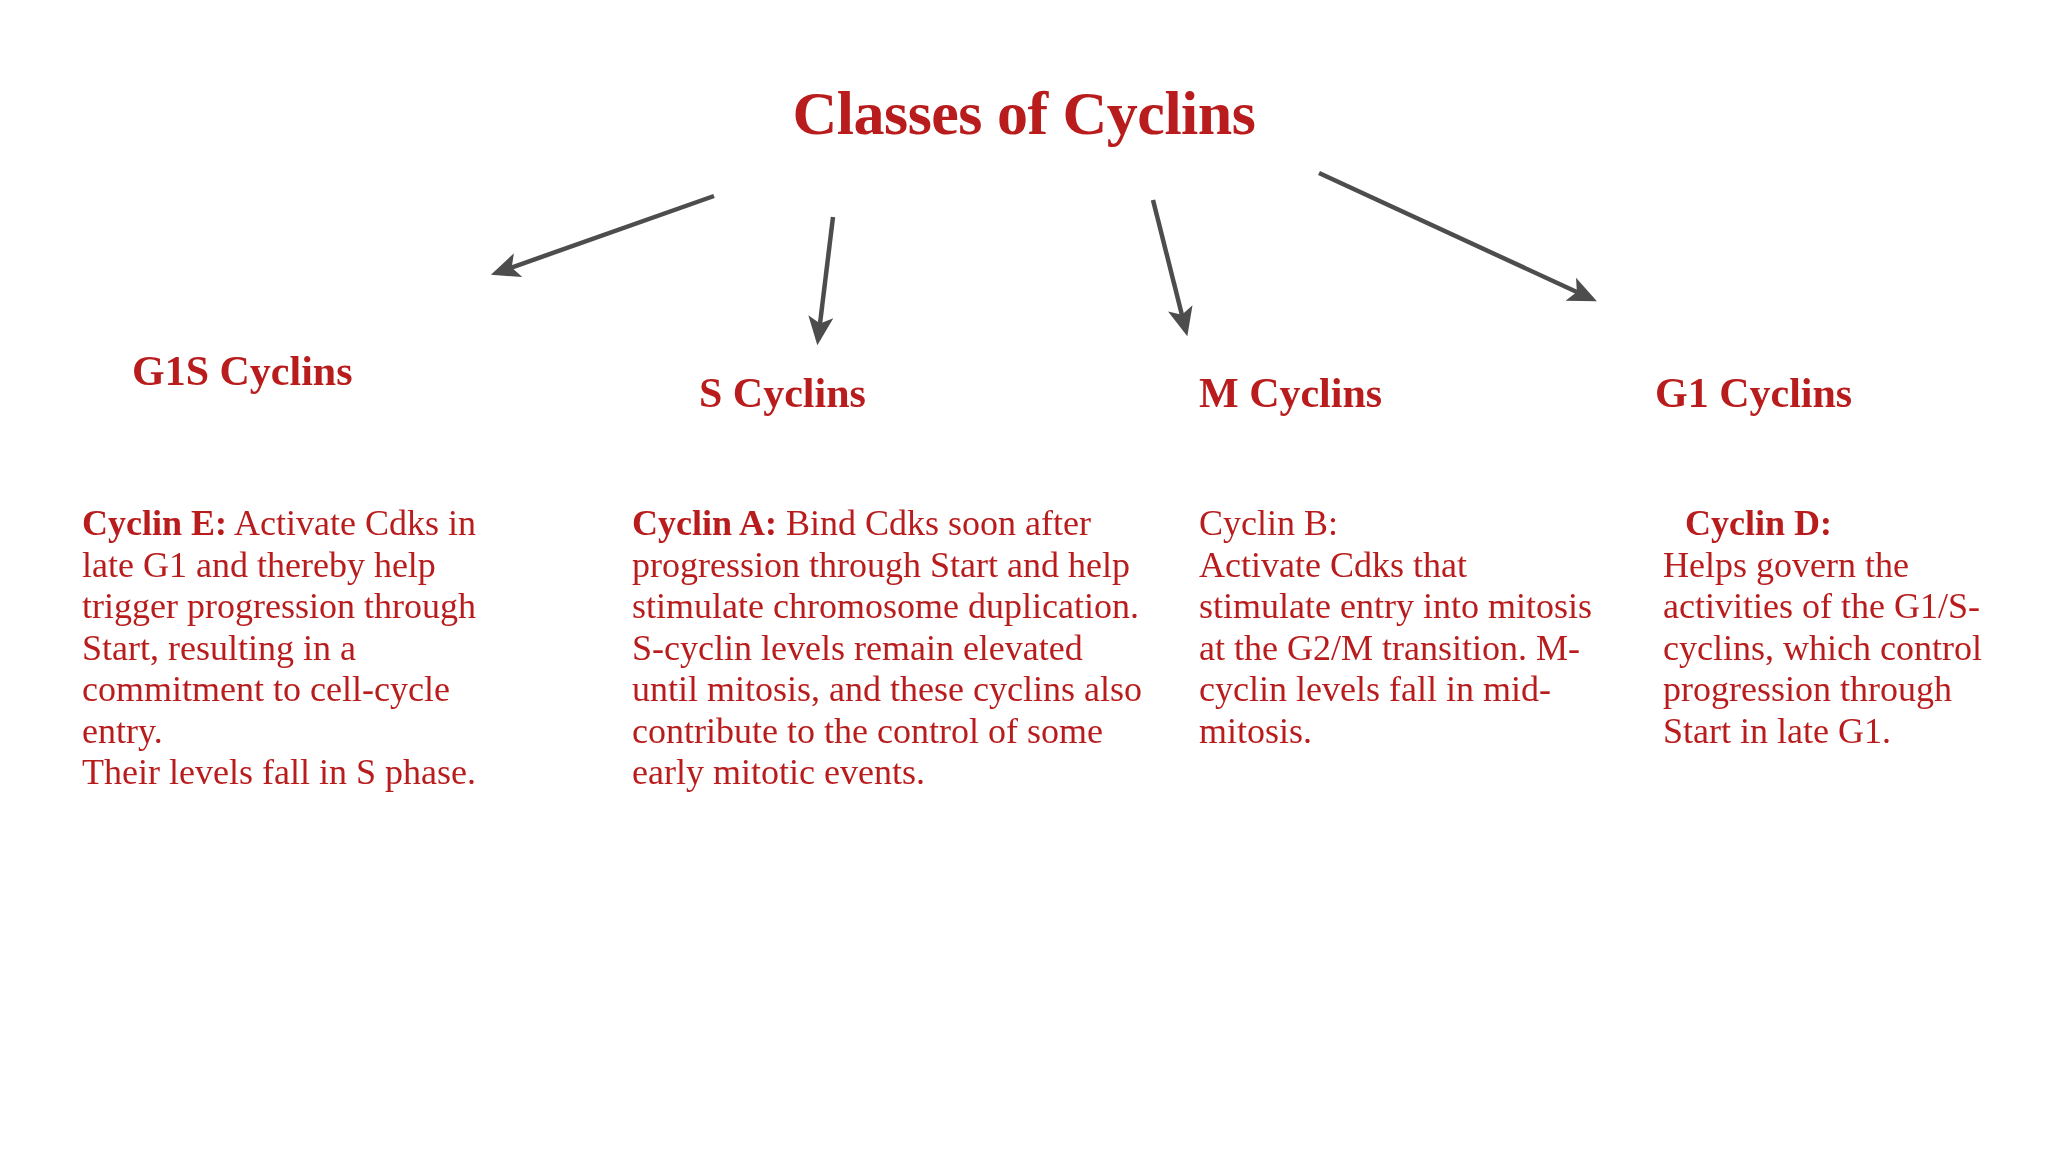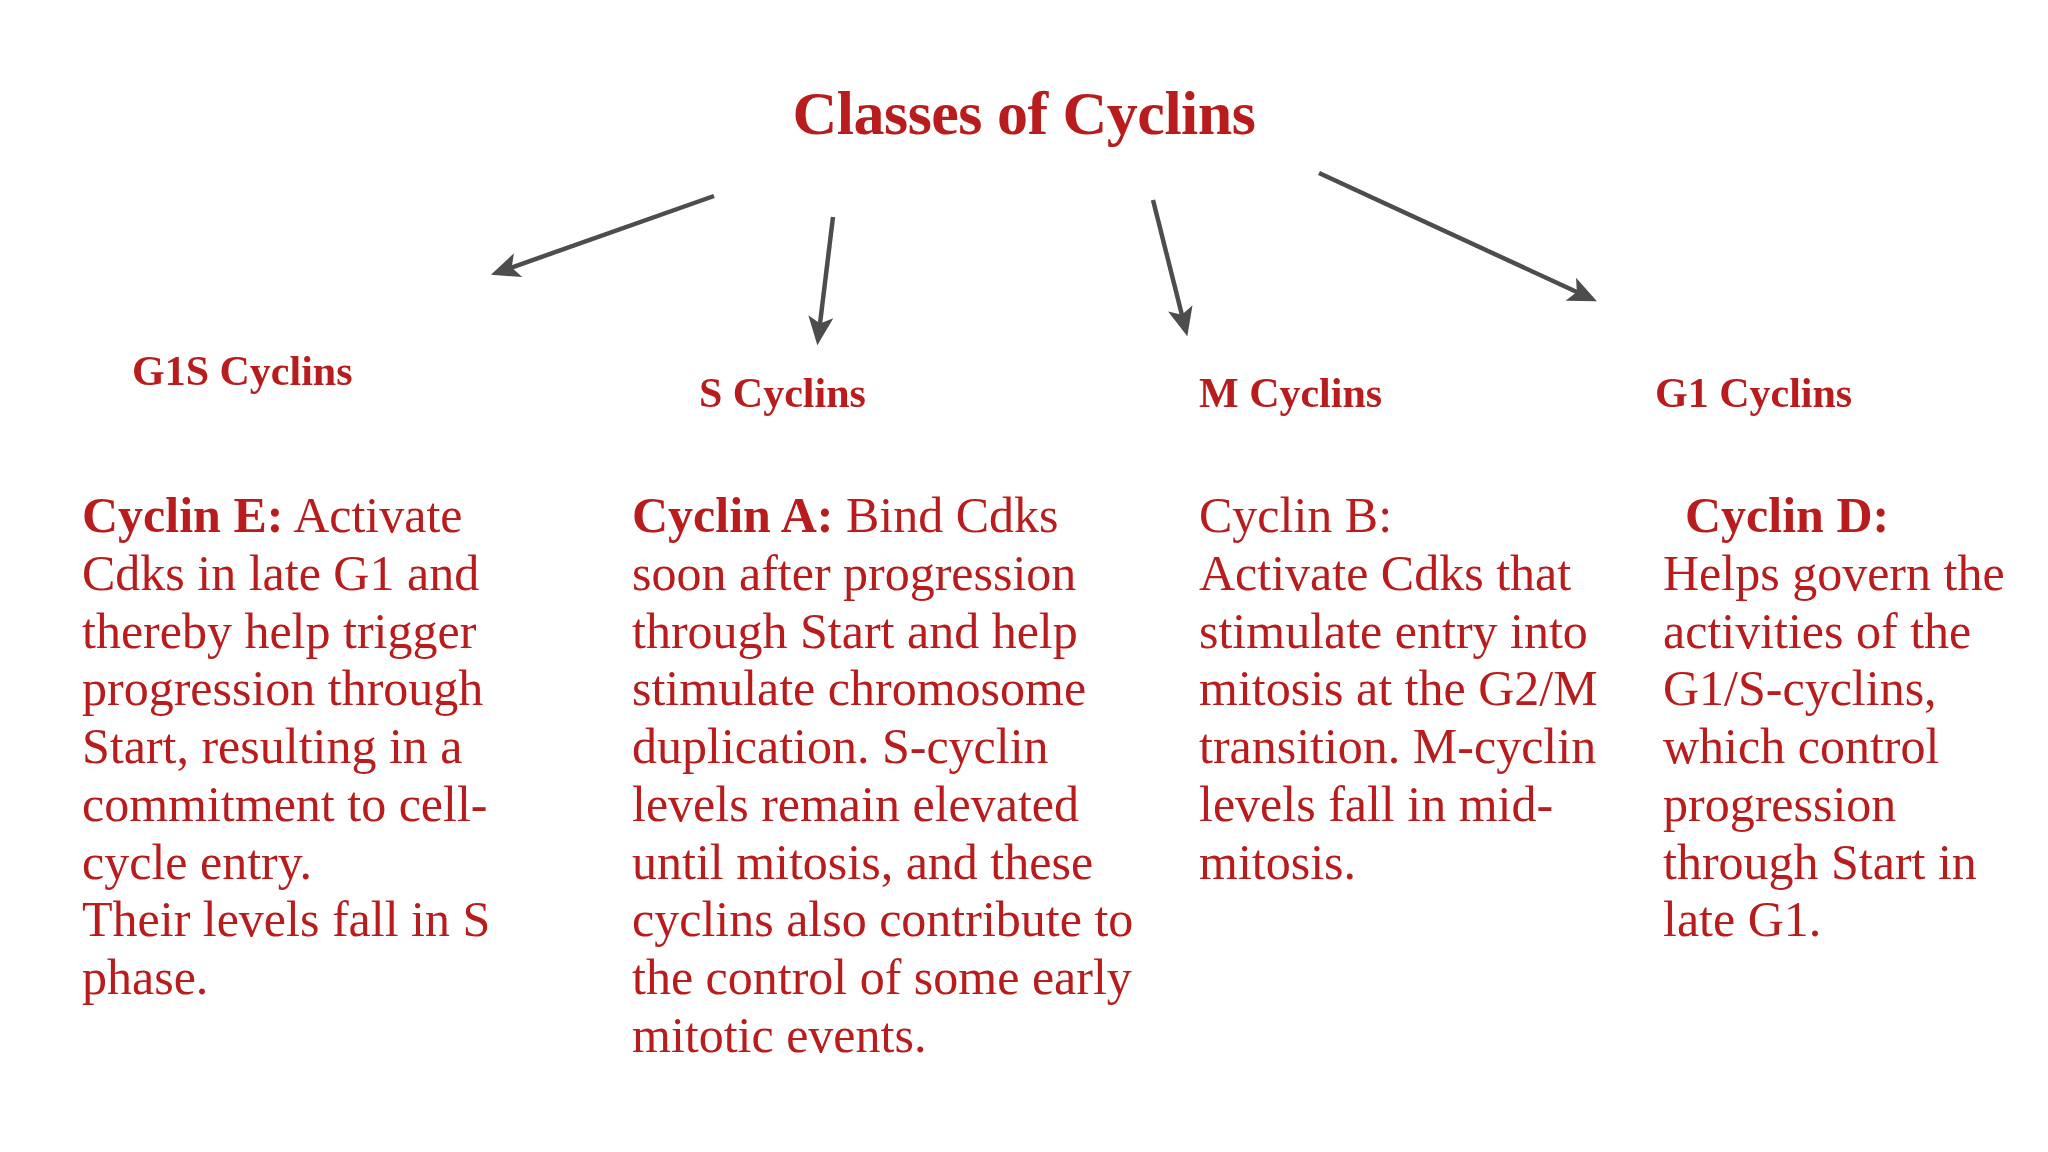--- a/index.html
+++ b/index.html
@@ -51,23 +51,24 @@
     white-space: nowrap;
   }
   .head-1 { left: 132px;  top: 350px; }
   .head-2 { left: 685px;  top: 372px; margin-left: 14px; }
   .head-3 { left: 1199px; top: 372px; }
   .head-4 { left: 1655px; top: 372px; }
 
   
   .col-body {
     position: absolute;
-    font-size: 50px;
+    font-size: 36px;
     line-height: 1.155;
     text-align: left;
+    margin-top: 16px;
   }
 
   .body-1 { left: 82px;   top: 487px; width: 432px; }
   .body-2 { left: 632px;  top: 487px; width: 525px; }
   .body-3 { left: 1199px; top: 487px; width: 400px; }
   .body-4 { left: 1663px; top: 487px; width: 345px; }
 
   .indent { padding-left: 22px; display: inline-block; }
 </style>
 </head>

